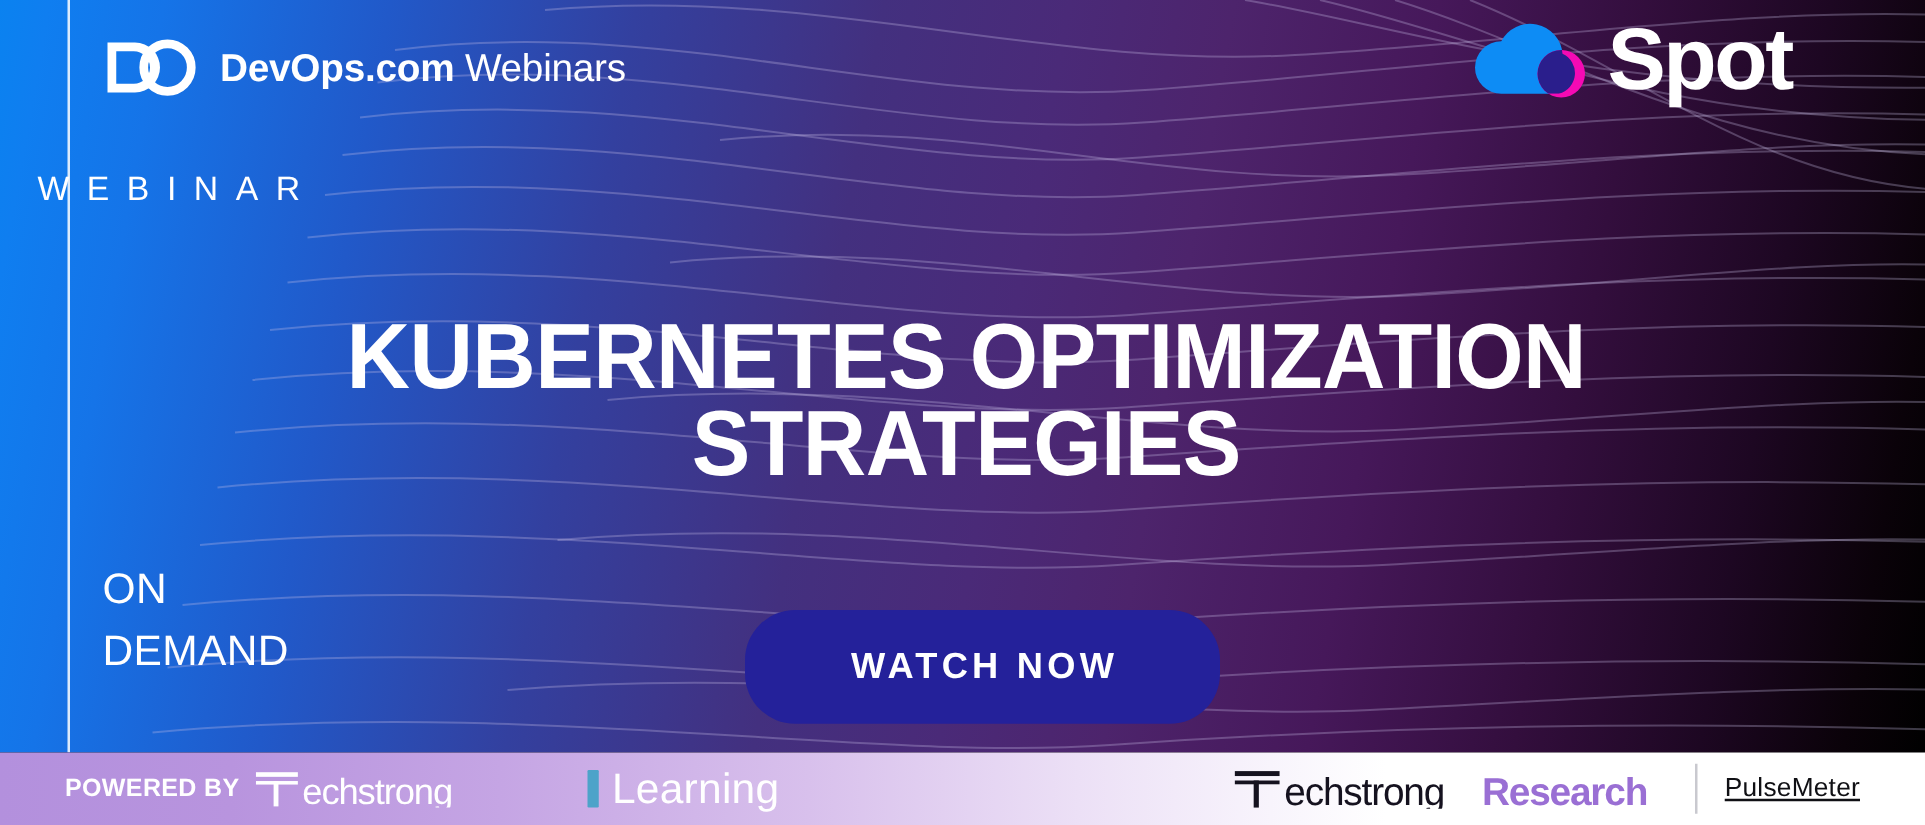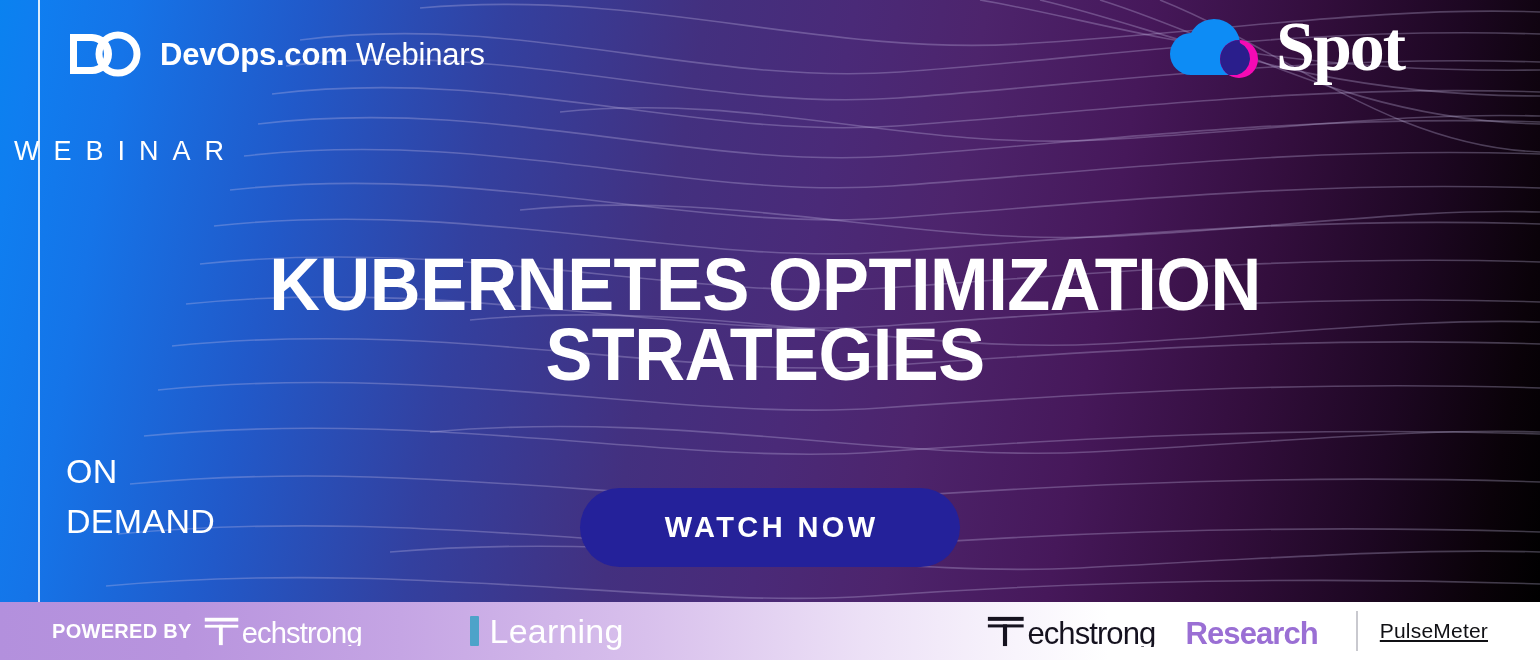--- a/index.html
+++ b/index.html
@@ -32,21 +32,21 @@
         #33409f 31%,
         #43307f 43%,
         #4a2a78 52%,
         #4d246c 60%,
         #46185a 70%,
         #330e3d 80%,
         #1d0722 89%,
         #0a0209 96%,
         #000000 100%);
   }
-  .hero-wrap{position:absolute;inset:0;}
+  .hero-wrap{position:absolute;inset:0;margin-left:16px;}
   .waves{position:absolute;left:0;top:0;width:1540px;height:602px;}
   .waves path{fill:none;stroke:#c9bfe8;stroke-opacity:.30;stroke-width:1.6;}
 
   
   .left-rule{
     position:absolute;
     left:38px; top:0;
     width:1.6px; height:602px;
     background:rgba(255,255,255,.85);
   }
@@ -67,24 +67,23 @@
     letter-spacing:-.2px;
     line-height:1;
     white-space:nowrap;
   }
   .devops-text b{font-weight:700;}
   .devops-text span{font-weight:400;}
 
   
   .spot-logo{
     position:absolute;
-    right:76px; top:8px;
+    right:66px; top:8px;
     width:300px;
     height:118px;
-    font-family:Liberation Serif, serif;
   }
   .spot-row{
     display:flex;
     align-items:center;
     gap:12px;
     height:82px;
   }
   .spot-mark{width:100px;height:72px;display:block;flex:0 0 auto;}
   .spot-word{
     font-size:70px;
@@ -143,21 +142,21 @@
     letter-spacing:.3px;
     white-space:pre-line;
   }
 
   
   .cta{
     position:absolute;
     left:580px;
     top:488px;
     width:380px;
-    height:79px;
+    height:91px;
     border:0;
     border-radius:40px;
     background:#24219a;
     color:#ffffff;
     font-family:"Liberation Sans", sans-serif;
     font-size:29px;
     font-weight:700;
     letter-spacing:3.4px;
     text-indent:3.4px;
     cursor:pointer;

